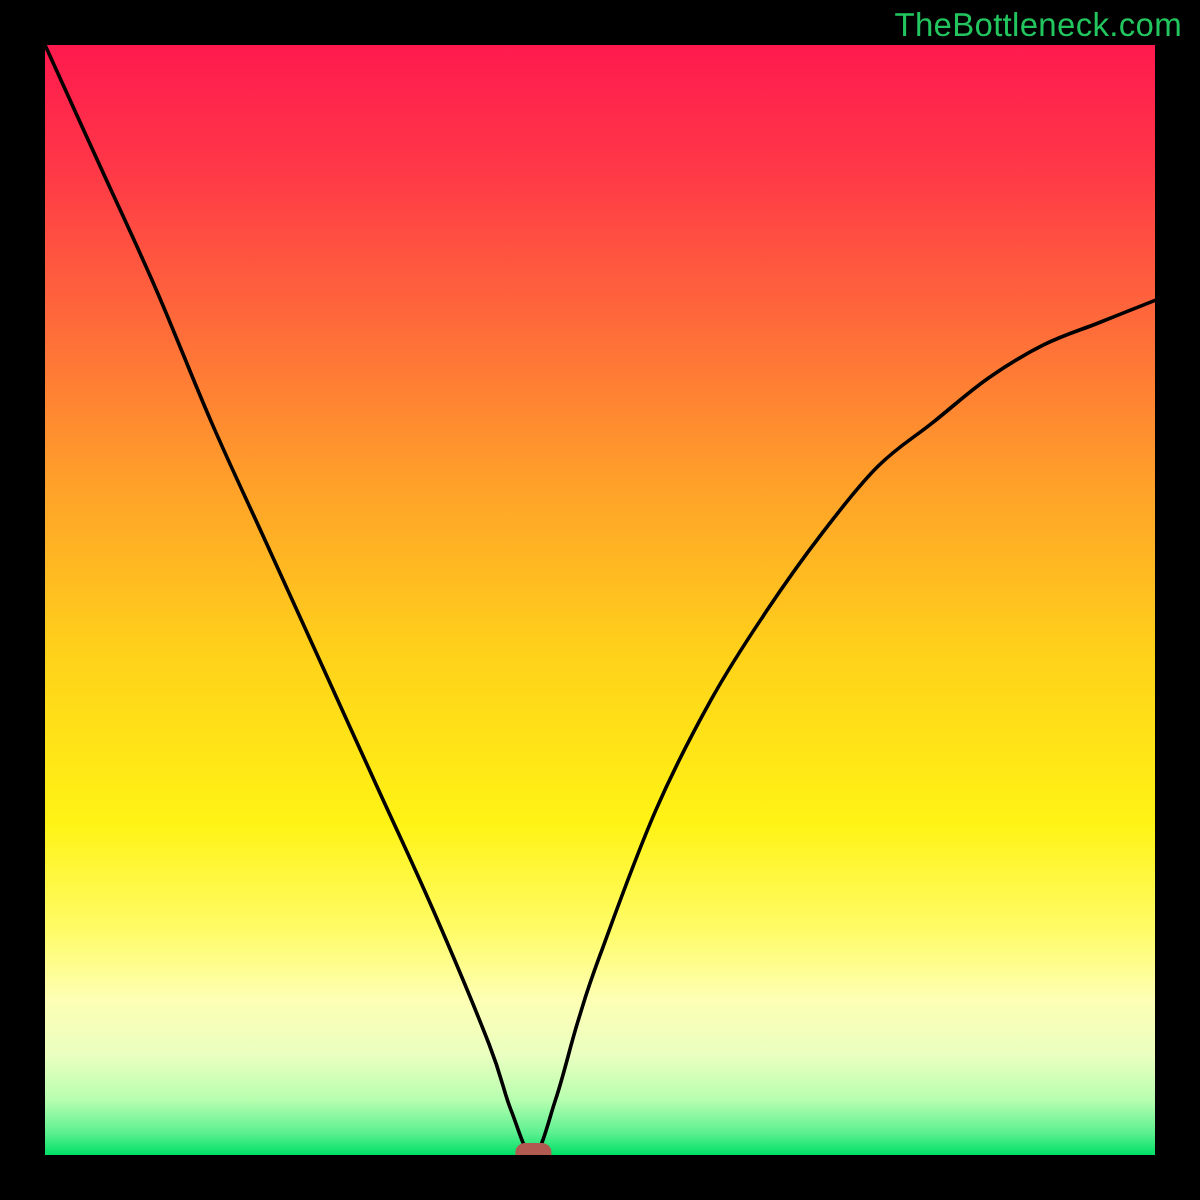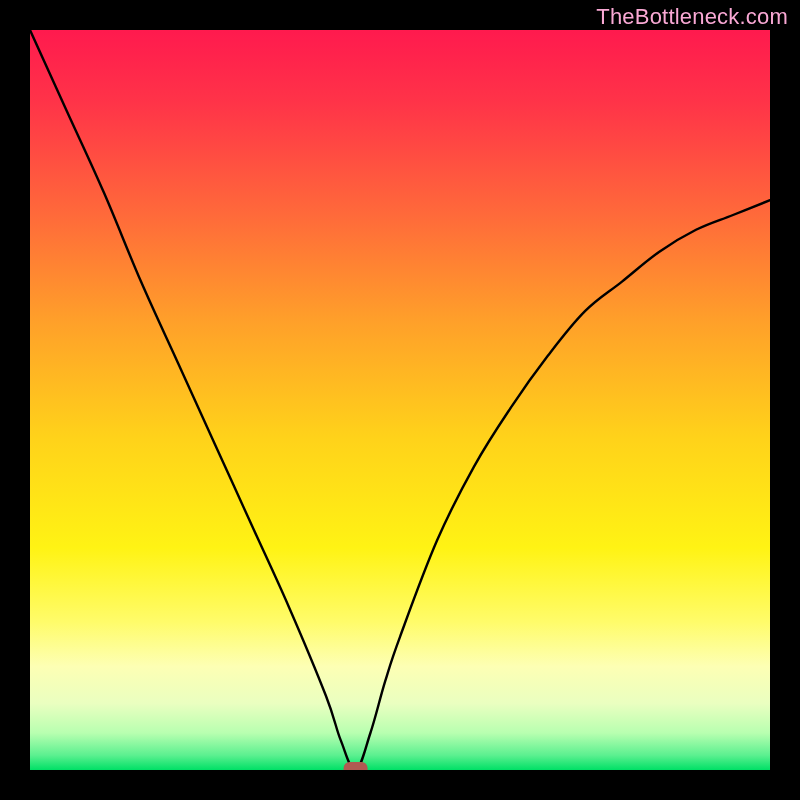--- a/index.html
+++ b/index.html
@@ -16,21 +16,21 @@
     left: 30px;
     top: 30px;
     width: 740px;
     height: 740px;
     box-sizing: border-box;
   }
   .watermark {
     position: absolute;
     top: 4px;
     right: 12px;
-    color: #f9a8d4;
+    color: #22c55e;
     font-size: 22px;
     letter-spacing: 0.2px;
     font-weight: 400;
     user-select: none;
   }
   svg {
     display: block;
   }
 </style>
 </head>

